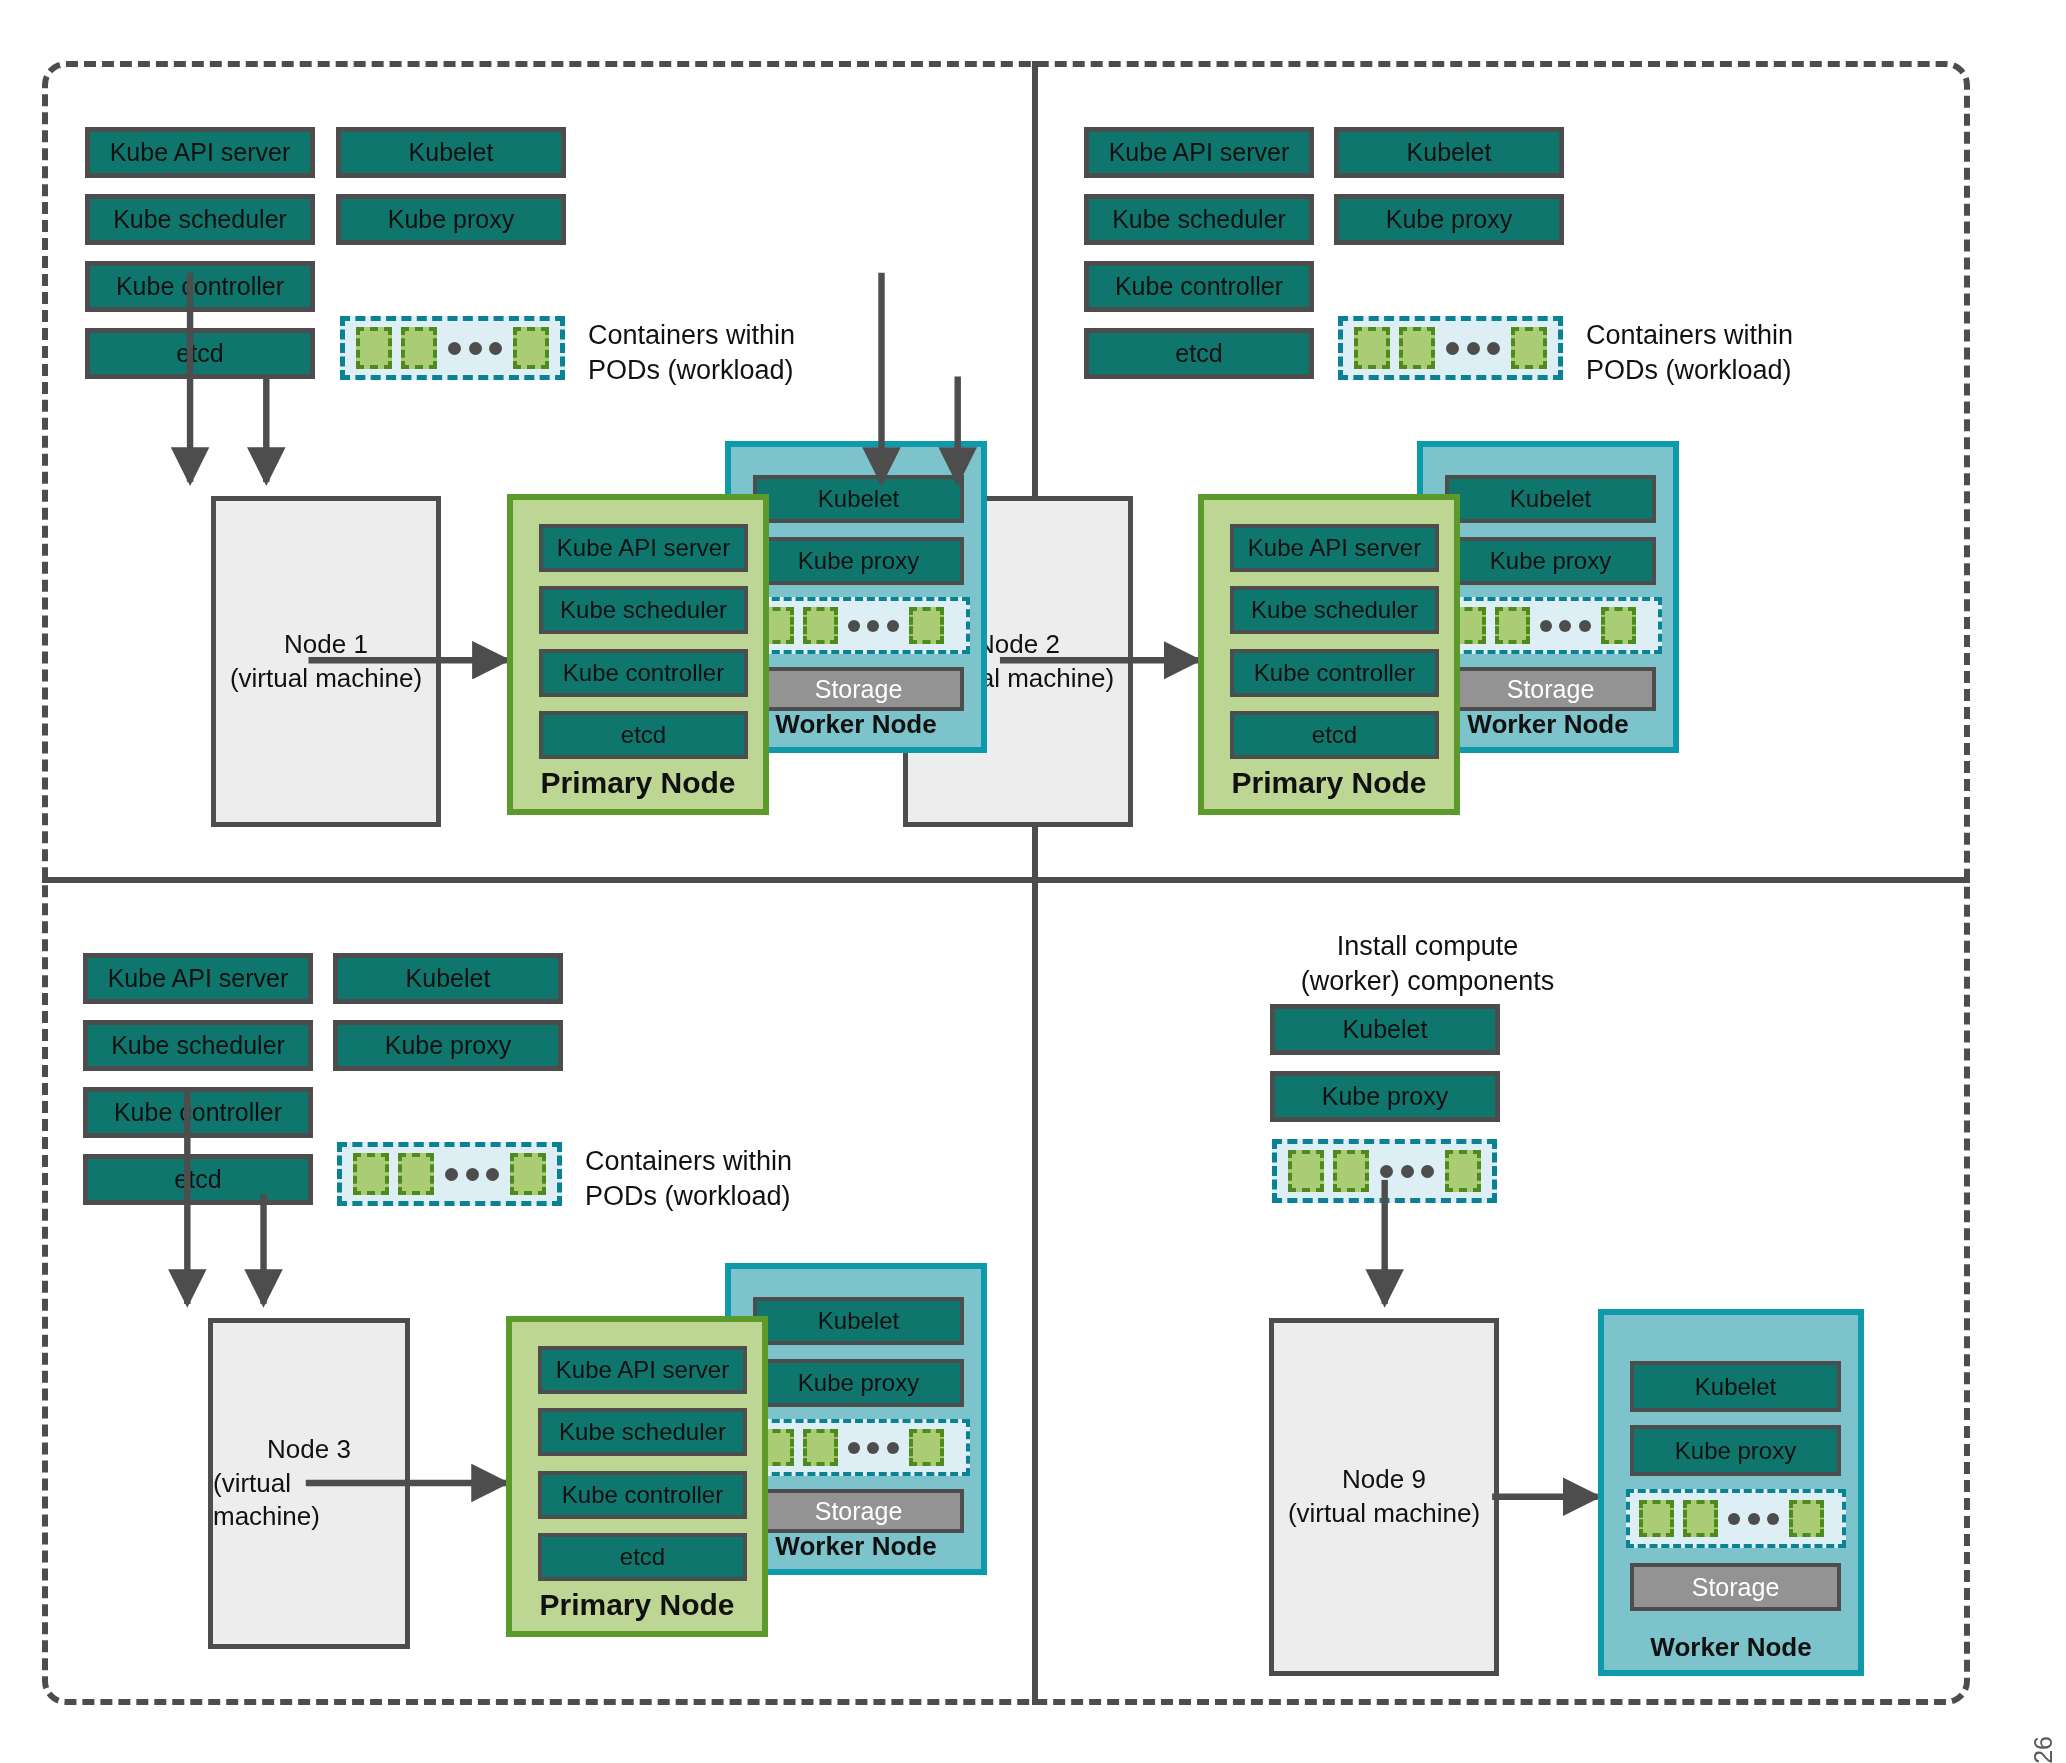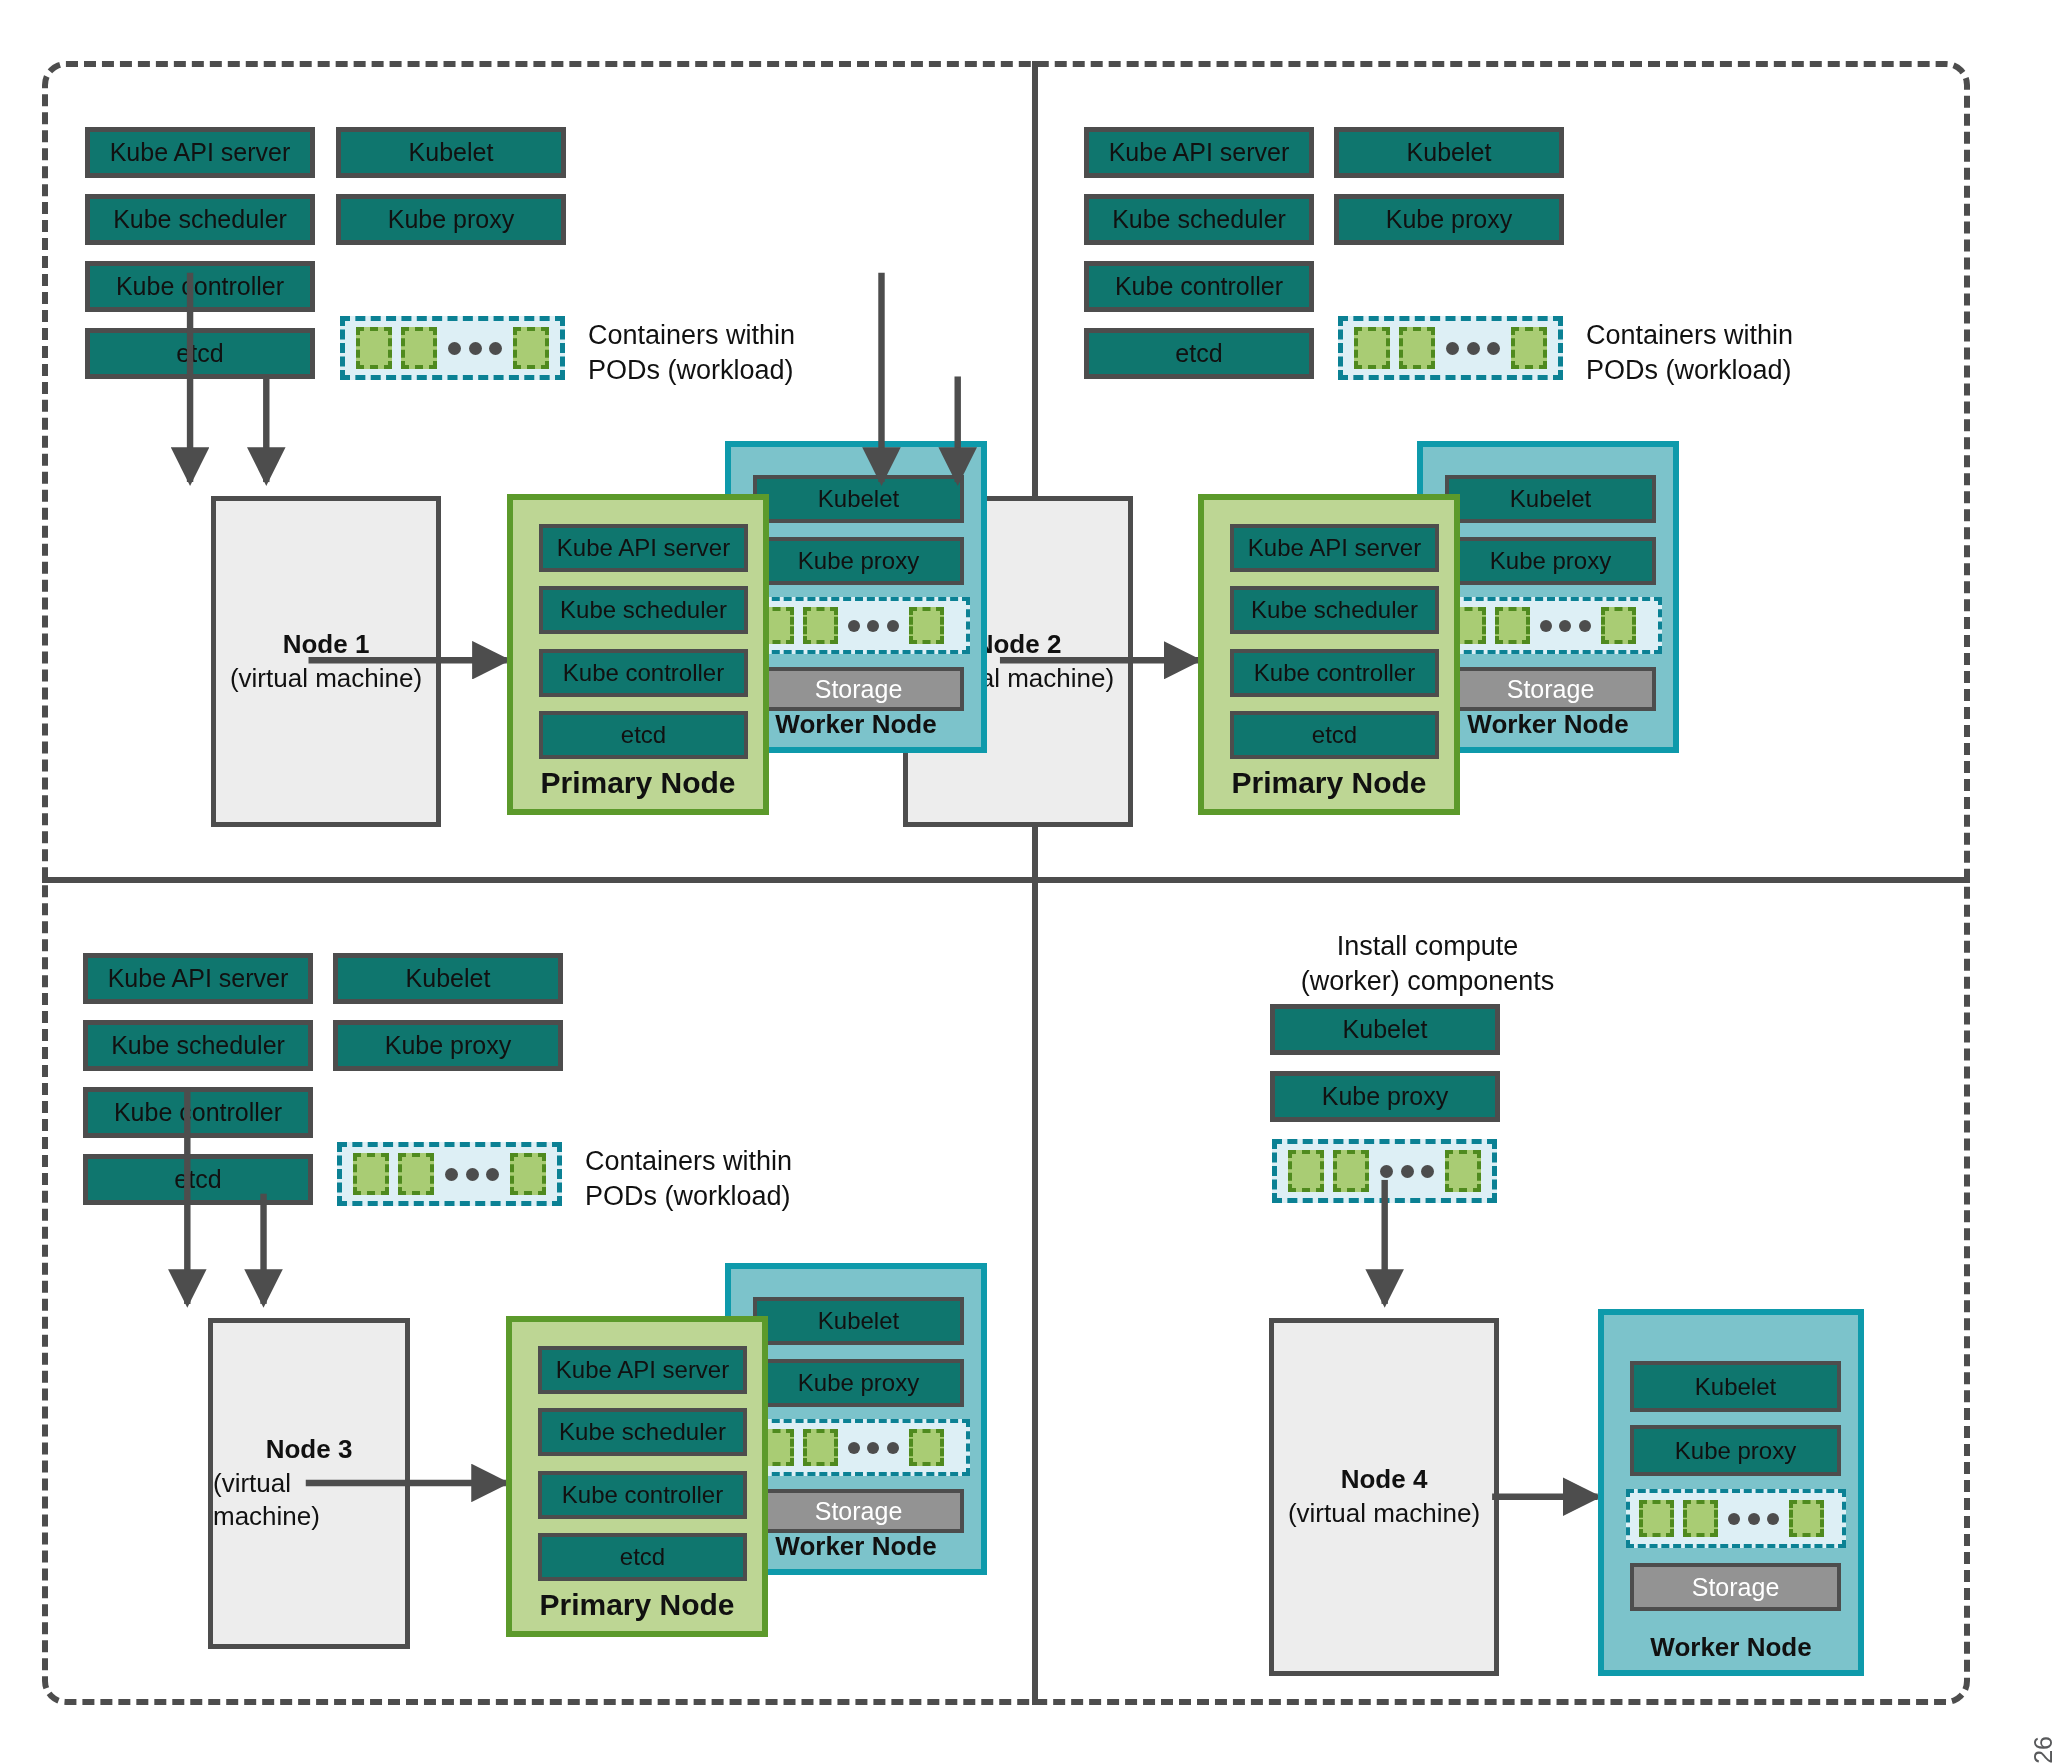--- a/index.html
+++ b/index.html
@@ -27,21 +27,21 @@
   }
   .cbox.small{border-width:4.6px;font-size:24px;}
 
   
   .vmbox{
     position:absolute;box-sizing:border-box;
     background:#ededed;border:5.5px solid #4d4d4d;
     display:flex;flex-direction:column;align-items:center;justify-content:center;
     font-size:26px;line-height:1.3;color:#111;
   }
-  .vmbox .vmtitle{font-weight:bold;}
+  .vmbox .vmtitle{font-weight:normal;}
   .vmbox .vmsub{font-weight:normal;}
 
   
   .primary{
     position:absolute;box-sizing:border-box;
     background:#bdd694;border:6.4px solid #5c9a2b;
     z-index:6;
   }
   .primary .ptitle{
     position:absolute;left:0;right:0;bottom:9.2px;text-align:center;
@@ -308,21 +308,21 @@
       <div class="pod-sq" style="width:39px;height:42px;margin-left:9.2px;"></div>
       <div class="pod-dots" style="margin-left:11px;">
           <i style="width:13px;height:13px;"></i>
           <i style="width:13px;height:13px;"></i>
           <i style="width:13px;height:13px;"></i>
         </div>
       <div class="pod-sq" style="width:39px;height:42px;margin-left:11px;"></div>
     </div>
 
     <div class="vmbox" style="left:1269px;top:1318px;width:230px;height:358px;">
-      <div class="vmtitle">Node 4</div>
+      <div class="vmtitle">Node 9</div>
       <div class="vmsub">(virtual machine)</div>
     </div>
 
     <div class="worker front" style="left:1598px;top:1309px;width:266px;height:367px;">
       <div class="cbox small" style="left:26px;top:46px;width:211px;height:51px;">Kubelet</div>
       <div class="cbox small" style="left:26px;top:110px;width:211px;height:51px;">Kube proxy</div>
       <div class="pods thin" style="left:22px;top:174px;width:220px;height:59px;padding:0 9.2px;">
         <div class="pod-sq" style="width:35px;height:37px;"></div>
         <div class="pod-sq" style="width:35px;height:37px;margin-left:9.2px;"></div>
         <div class="pod-dots" style="margin-left:10px;">

